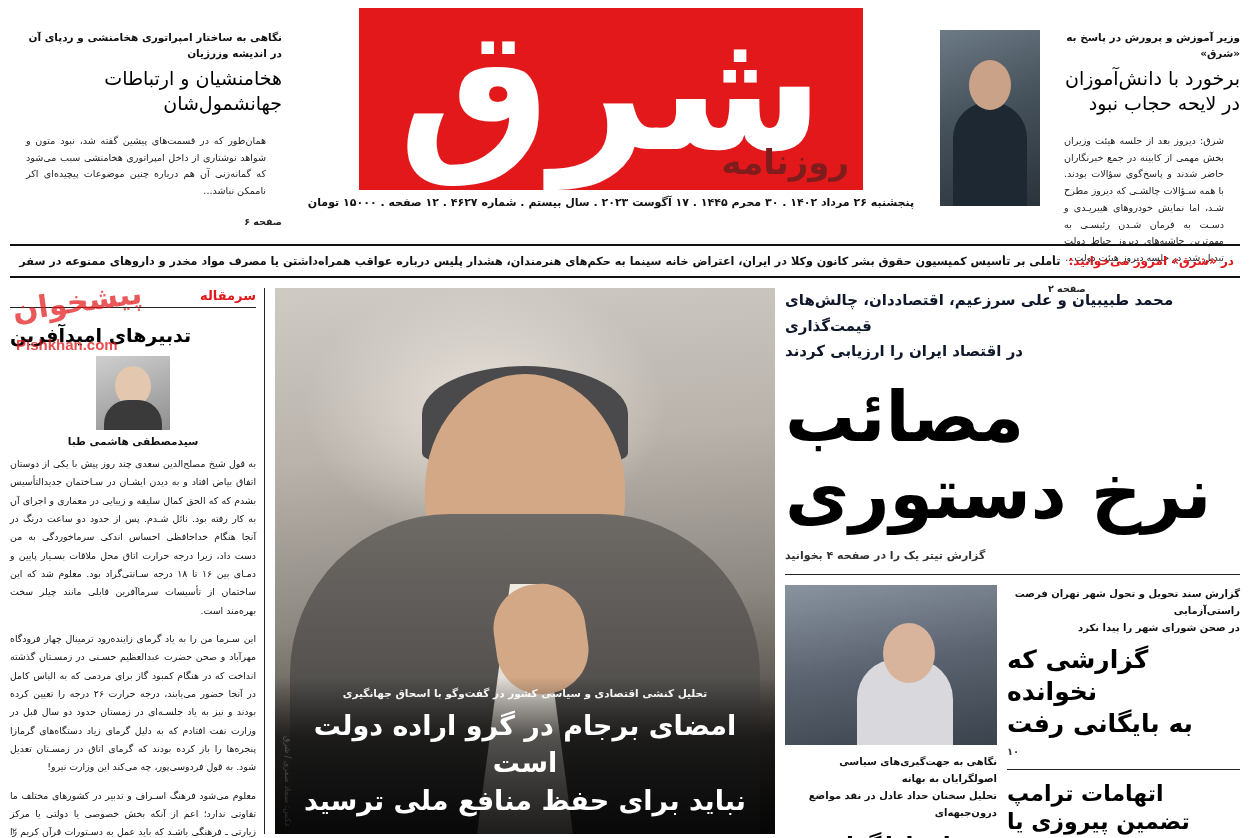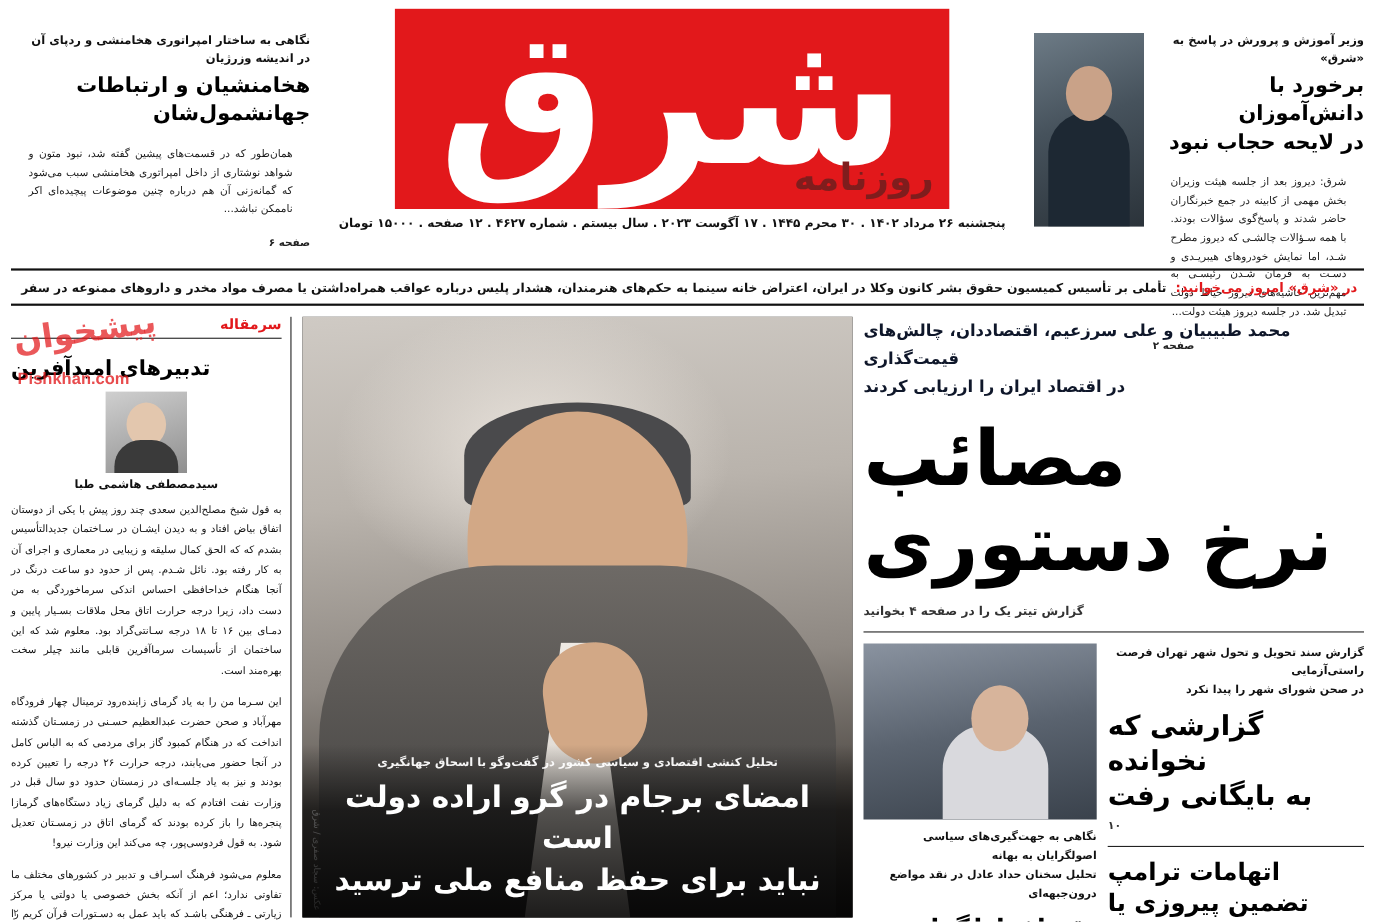--- a/index.html
+++ b/index.html
@@ -64,21 +64,21 @@
   .mh-text { flex: 1; text-align: right; }
   .kicker {
     font-size: 10.5px;
     color: #111;
     line-height: 1.5;
     margin: 0 0 4px 0;
     font-weight: 700;
   }
   .mh-head {
     font-size: 19px;
-    font-weight: 700;
+    font-weight: 400;
     line-height: 1.35;
     color: #000;
     margin: 0 0 8px 0;
   }
   .mh-body {
     font-size: 9.6px;
     line-height: 1.75;
     color: #1a1a1a;
     text-align: justify;
     margin: 16px;

